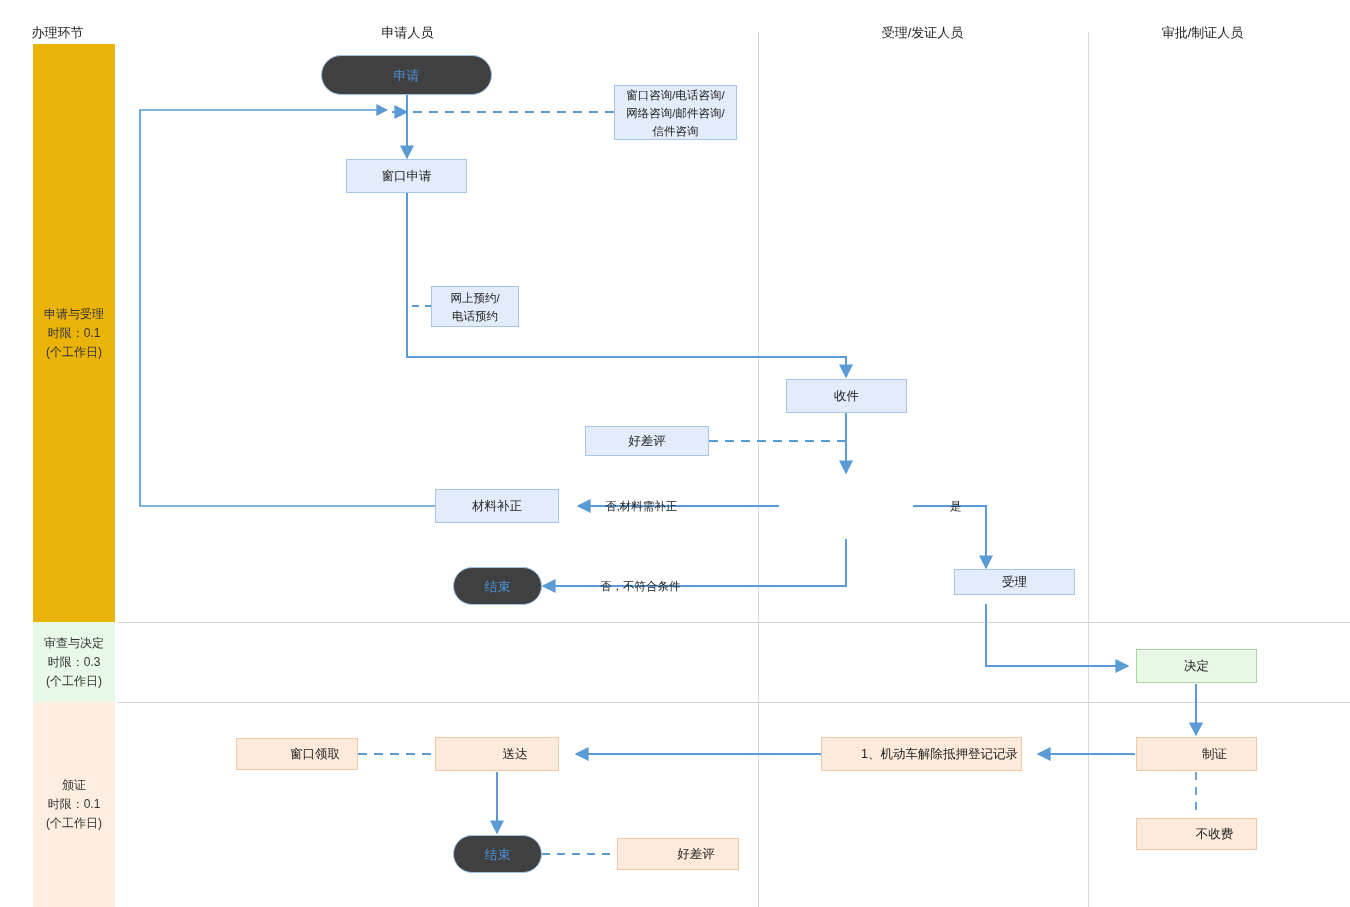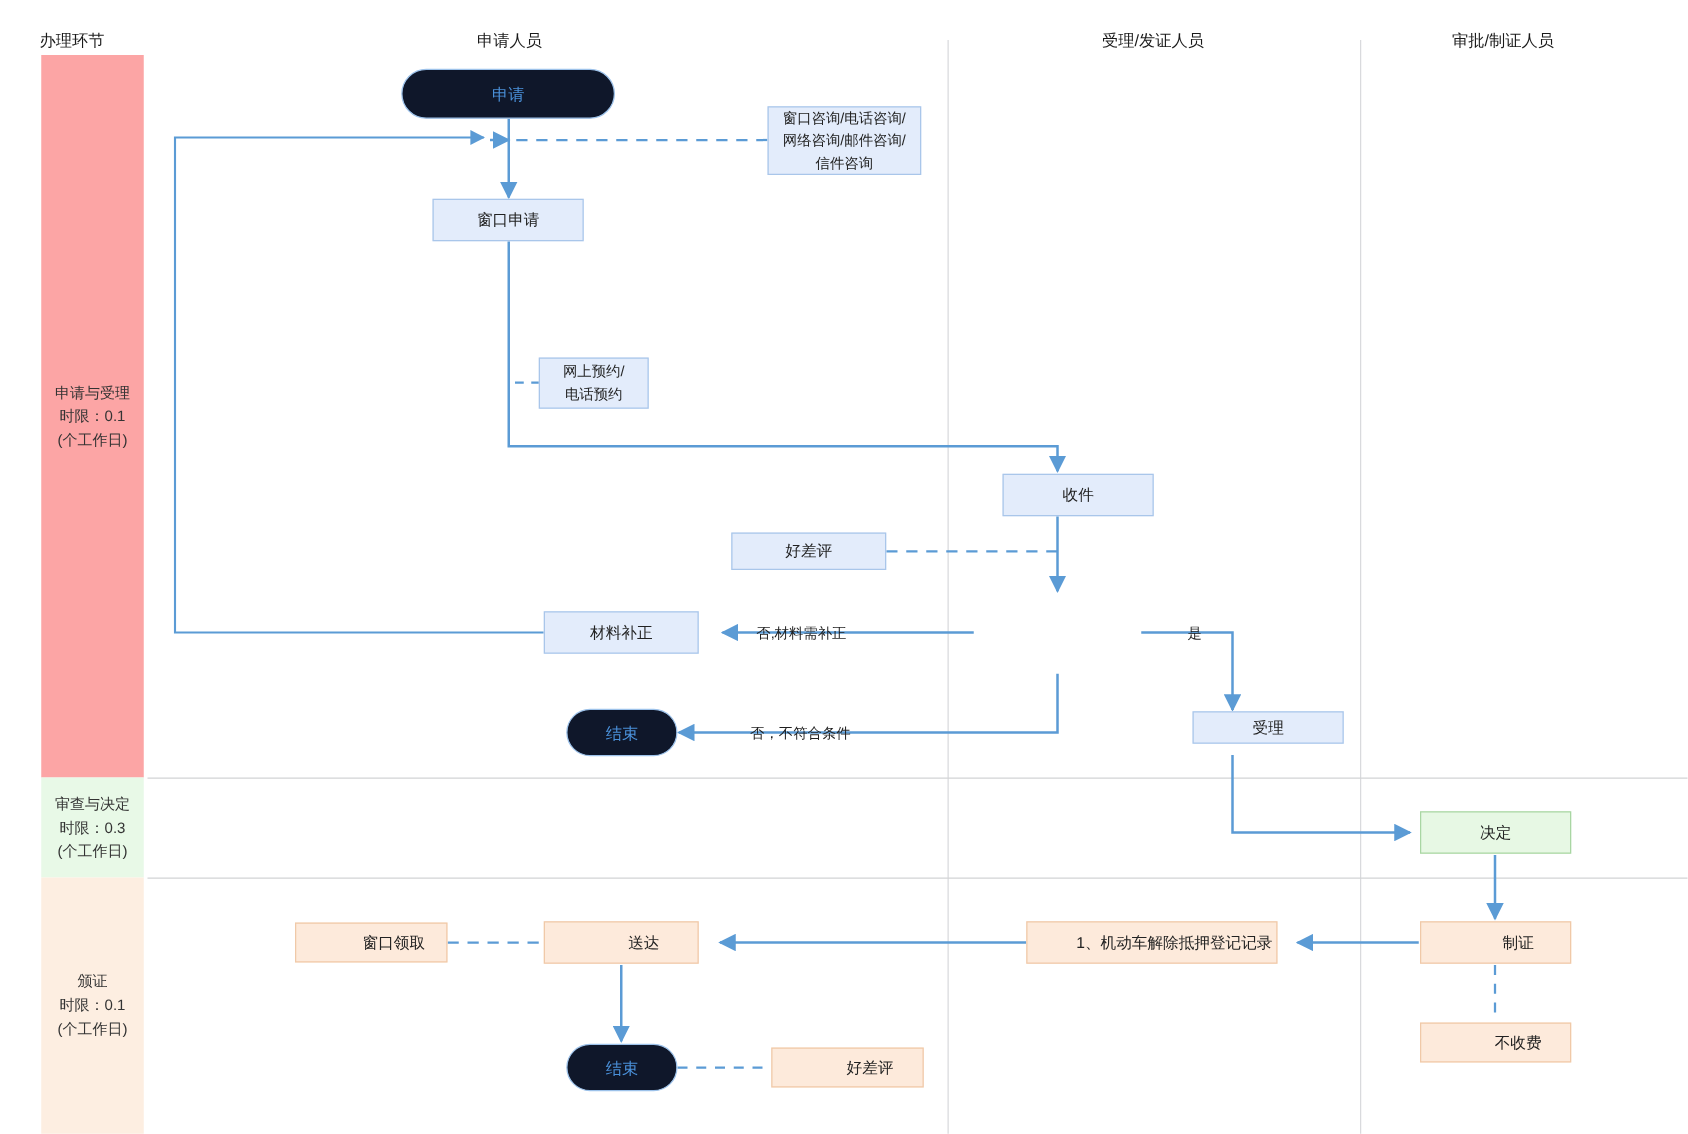--- a/index.html
+++ b/index.html
@@ -35,36 +35,36 @@
   #hdiv-1{top:622px;}
   #hdiv-2{top:702px;}
 
   
   .band{
     position:absolute;left:33px;width:82px;
     display:flex;align-items:center;justify-content:center;
     text-align:center;font-size:12px;line-height:19px;color:#333;
     white-space:pre-line;
   }
-  #band-0{top:44px;height:578px;background:#fca5a5;}
+  #band-0{top:44px;height:578px;background:#eab308;}
   #band-1{top:622px;height:80px;background:#e8f9e7;}
   #band-2{top:702px;height:205px;background:#fdeee1;}
 
   
   .node{
     position:absolute;box-sizing:border-box;
     display:flex;align-items:center;justify-content:center;
     text-align:center;font-size:12.5px;line-height:17px;
     white-space:pre-line;z-index:6;
   }
   .n-blue{background:#e3ecfb;border:1px solid #a9c6ea;color:#222;}
   .n-green{background:#e7f8e4;border:1px solid #a9d6a3;color:#222;}
   .n-orange{background:#fdeadb;border:1px solid #f0c9a8;color:#222;padding-left:36px;}
   .n-pill{
-    background:#0f172a;border:1.4px solid #9dc2ea;border-radius:24px;
+    background:#404040;border:1.4px solid #9dc2ea;border-radius:24px;
     color:#4a90d9;font-size:13px;
   }
 
   
   .elabel{
     position:absolute;font-size:11.5px;color:#1f1f1f;
     white-space:nowrap;z-index:7;background:transparent;
   }
 
   svg.wires{position:absolute;left:0;top:0;width:1350px;height:907px;z-index:2;}
@@ -147,21 +147,21 @@
 
   <div class="node n-blue" style="left:614px;top:85px;width:123px;height:55px;font-size:11.5px;line-height:18px;">窗口咨询/电话咨询/
 网络咨询/邮件咨询/
 信件咨询</div>
 
   <div class="node n-blue" style="left:346px;top:159px;width:121px;height:34px;">窗口申请</div>
 
   <div class="node n-blue" style="left:431px;top:286px;width:88px;height:41px;font-size:11.5px;line-height:18px;">网上预约/
 电话预约</div>
 
-  <div class="node n-blue" style="left:786px;top:379px;width:121px;height:34px;margin-left:16px;">收件</div>
+  <div class="node n-blue" style="left:786px;top:379px;width:121px;height:34px;">收件</div>
 
   <div class="node n-blue" style="left:585px;top:426px;width:124px;height:30px;">好差评</div>
 
 
   <div class="node n-blue" style="left:435px;top:489px;width:124px;height:34px;">材料补正</div>
 
   <div class="node n-pill" style="left:453px;top:567px;width:89px;height:38px;">结束</div>
 
   <div class="node n-blue" style="left:954px;top:569px;width:121px;height:26px;">受理</div>
 

